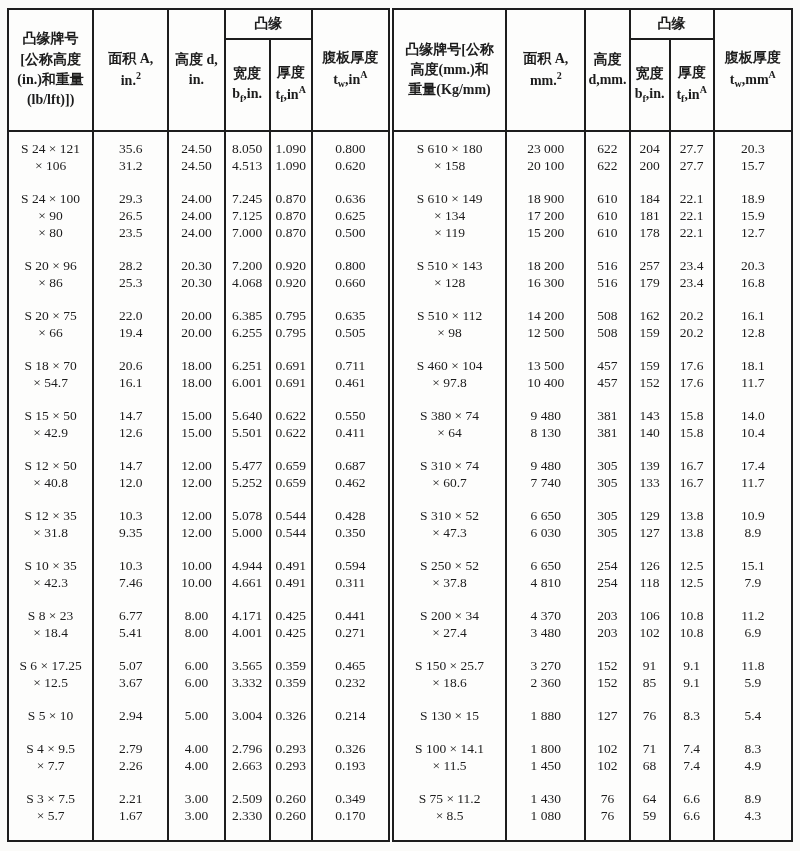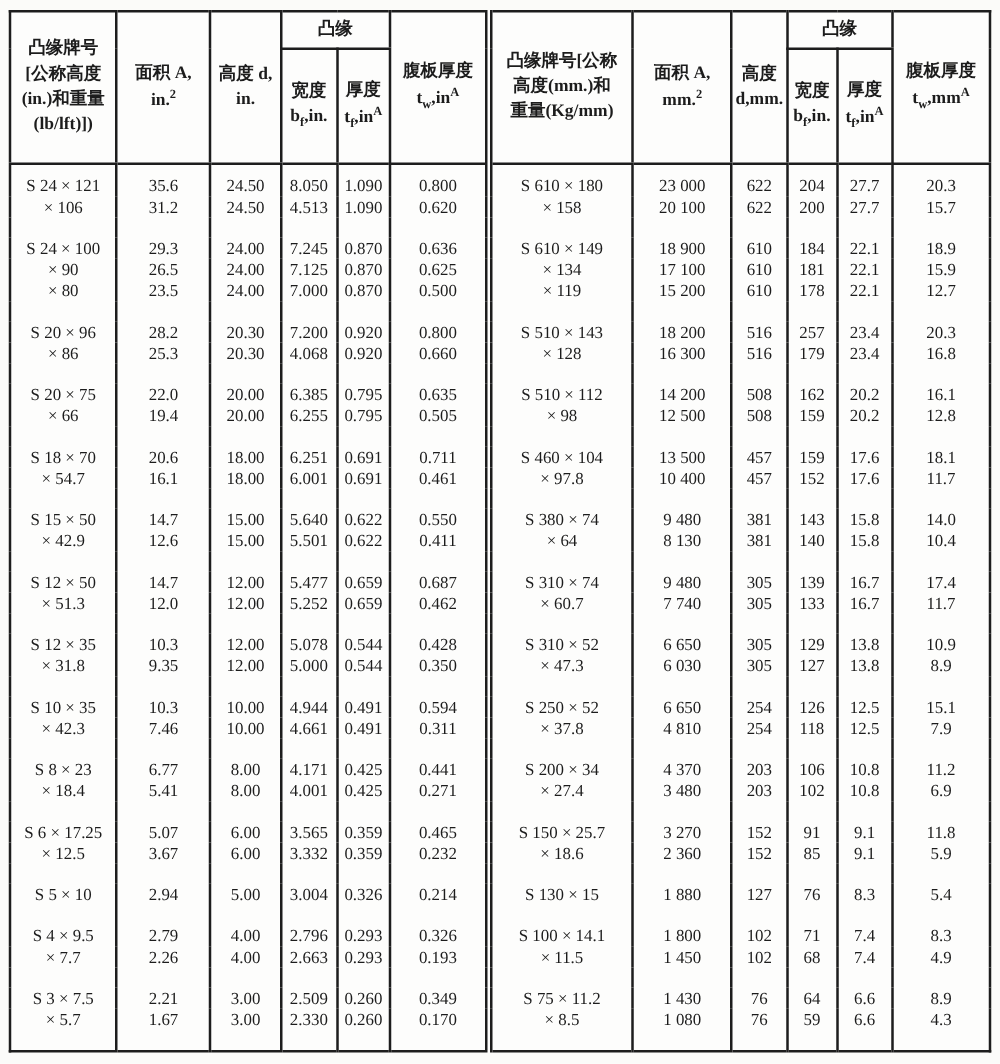--- a/index.html
+++ b/index.html
@@ -157,21 +157,21 @@
           <td class="bL">18.9</td>
         </tr>
         <tr class="data-row">
           <td class="">× 90</td>
           <td class="bL">26.5</td>
           <td class="bL">24.00</td>
           <td class="bL">7.125</td>
           <td class="bL">0.870</td>
           <td class="bL">0.625</td>
           <td class="bDiv">× 134</td>
-          <td class="bL">17 100</td>
+          <td class="bL">17 200</td>
           <td class="bL">610</td>
           <td class="bL">181</td>
           <td class="bL">22.1</td>
           <td class="bL">15.9</td>
         </tr>
         <tr class="data-row">
           <td class="">× 80</td>
           <td class="bL">23.5</td>
           <td class="bL">24.00</td>
           <td class="bL">7.000</td>
@@ -374,21 +374,21 @@
           <td class="bL">0.659</td>
           <td class="bL">0.687</td>
           <td class="bDiv">S 310 × 74</td>
           <td class="bL">9 480</td>
           <td class="bL">305</td>
           <td class="bL">139</td>
           <td class="bL">16.7</td>
           <td class="bL">17.4</td>
         </tr>
         <tr class="data-row">
-          <td class="">× 51.3</td>
+          <td class="">× 40.8</td>
           <td class="bL">12.0</td>
           <td class="bL">12.00</td>
           <td class="bL">5.252</td>
           <td class="bL">0.659</td>
           <td class="bL">0.462</td>
           <td class="bDiv">× 60.7</td>
           <td class="bL">7 740</td>
           <td class="bL">305</td>
           <td class="bL">133</td>
           <td class="bL">16.7</td>

